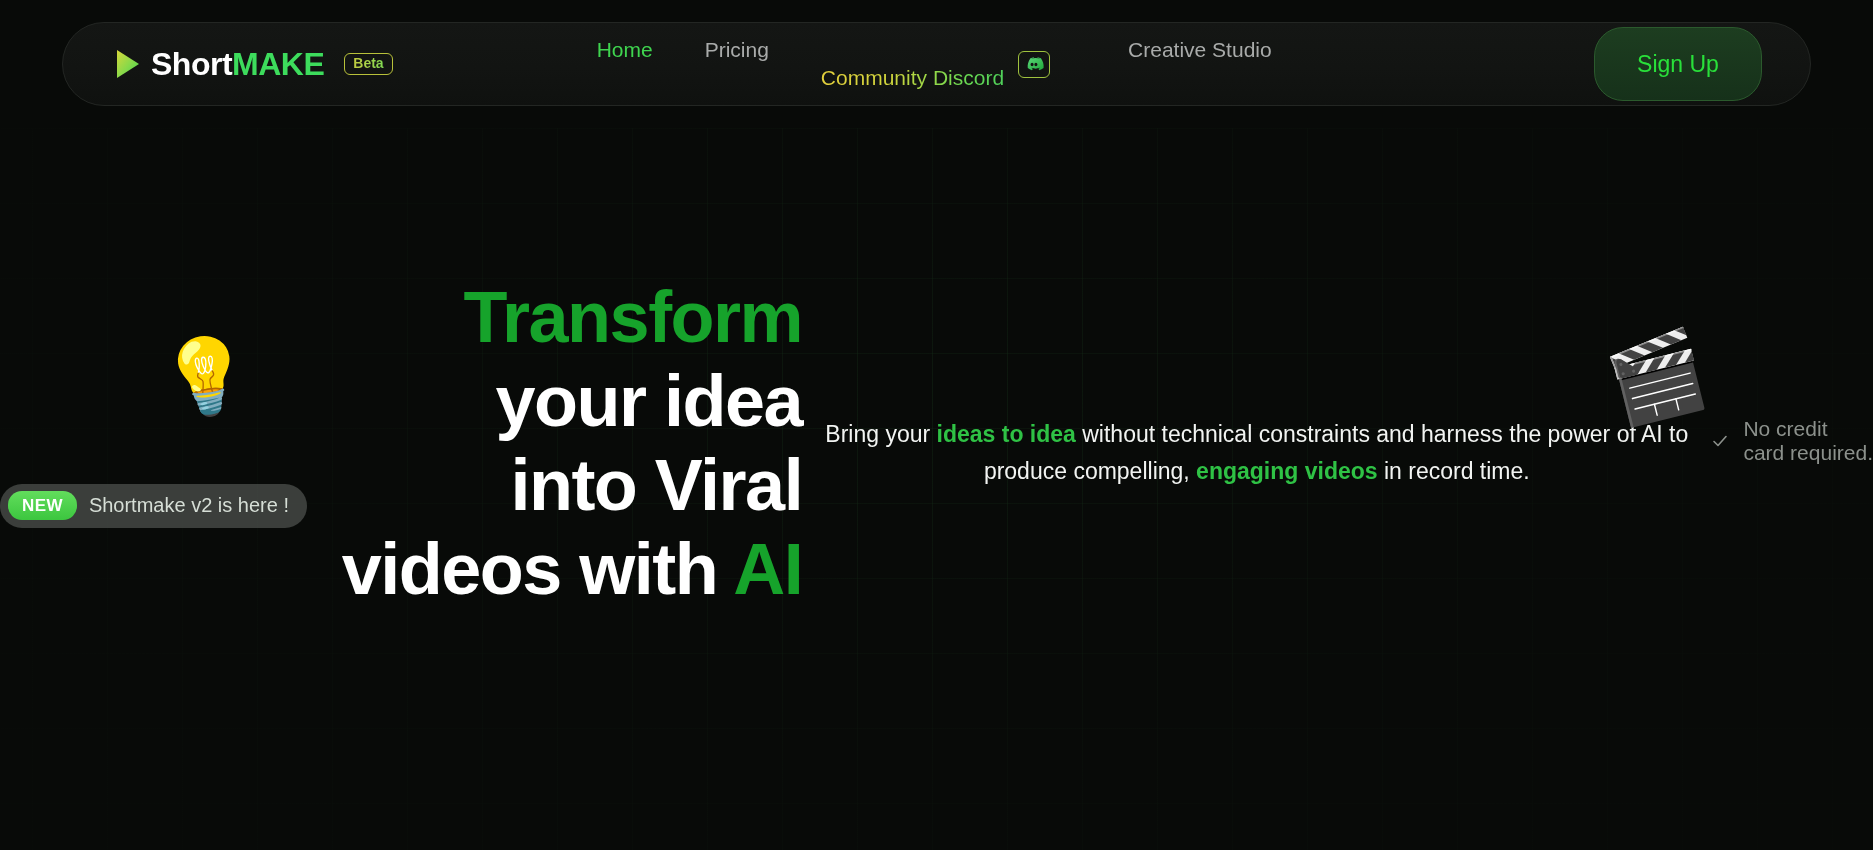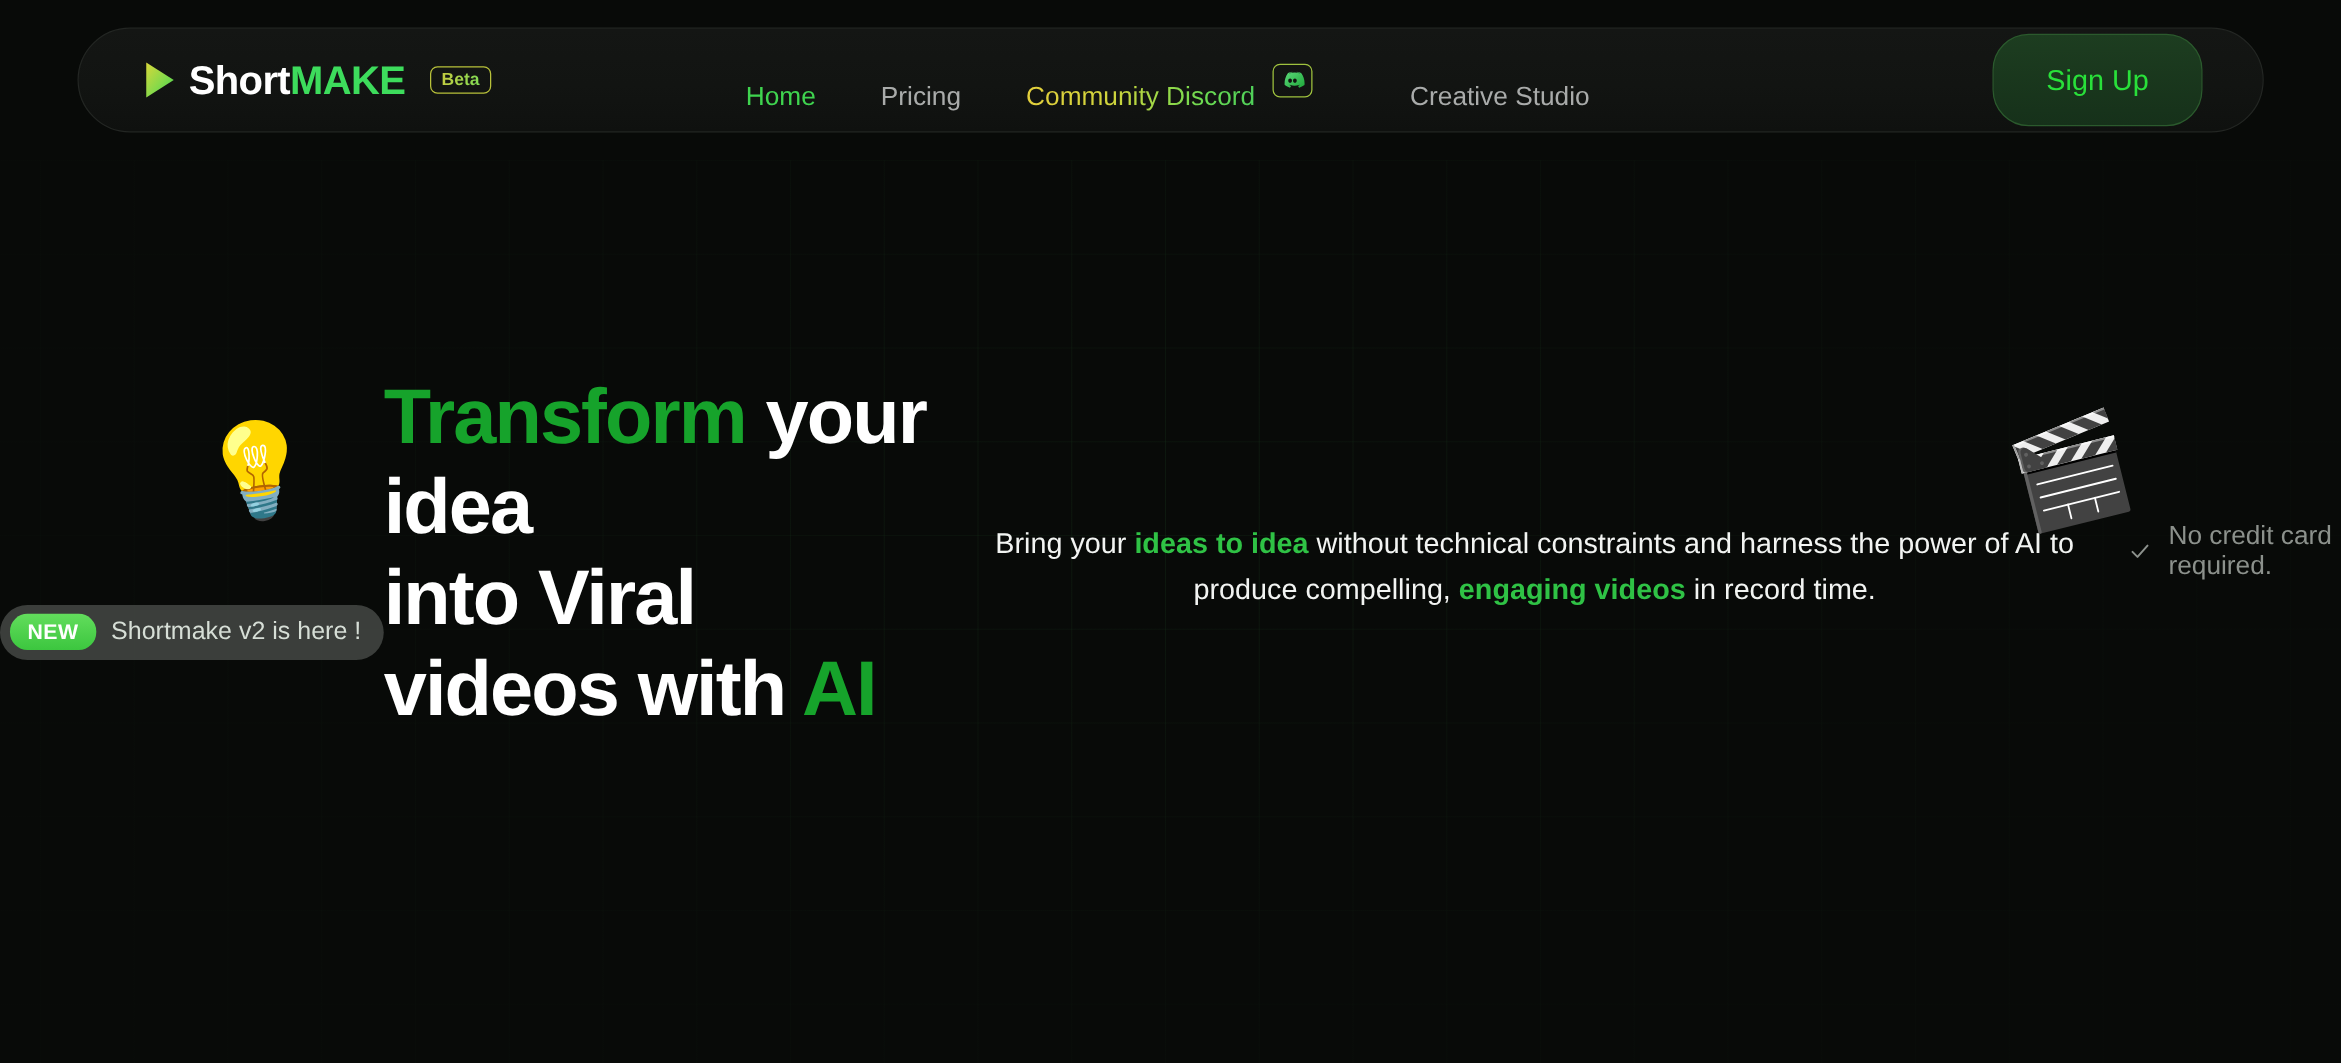--- a/index.html
+++ b/index.html
@@ -87,21 +87,21 @@
     background: transparent;
     background-image: linear-gradient(100deg, #d6c63a 0%, #6ee05a 100%);
     -webkit-background-clip: text;
     background-clip: text;
     color: transparent;
     line-height: 1.1;
   }
 
   .nav {
     display: flex;
-    align-items: flex-end;
+    align-items: flex-start;
     gap: 0;
     margin-left: 178px;
   }
   .nav-link {
     font-size: 21px;
     color: #a9abaa;
     text-decoration: none;
     padding: 0 26px;
     white-space: nowrap;
     cursor: pointer;
@@ -184,22 +184,22 @@
     line-height: 1;
   }
   .announce-text {
     color: #d6ded6;
     font-size: 20px;
     white-space: nowrap;
   }
 
   .headline {
     margin-top: 36px;
-    text-align: left;
-    font-size: 62px;
+    text-align: right;
+    font-size: 72px;
     font-weight: 800;
     line-height: 1.17;
     letter-spacing: -1.5px;
     color: #ffffff;
     position: relative;
     z-index: 6;
   }
   .hl-green { color: #16a32b; }
   .hl-ai    { color: #16a32b; }
 

